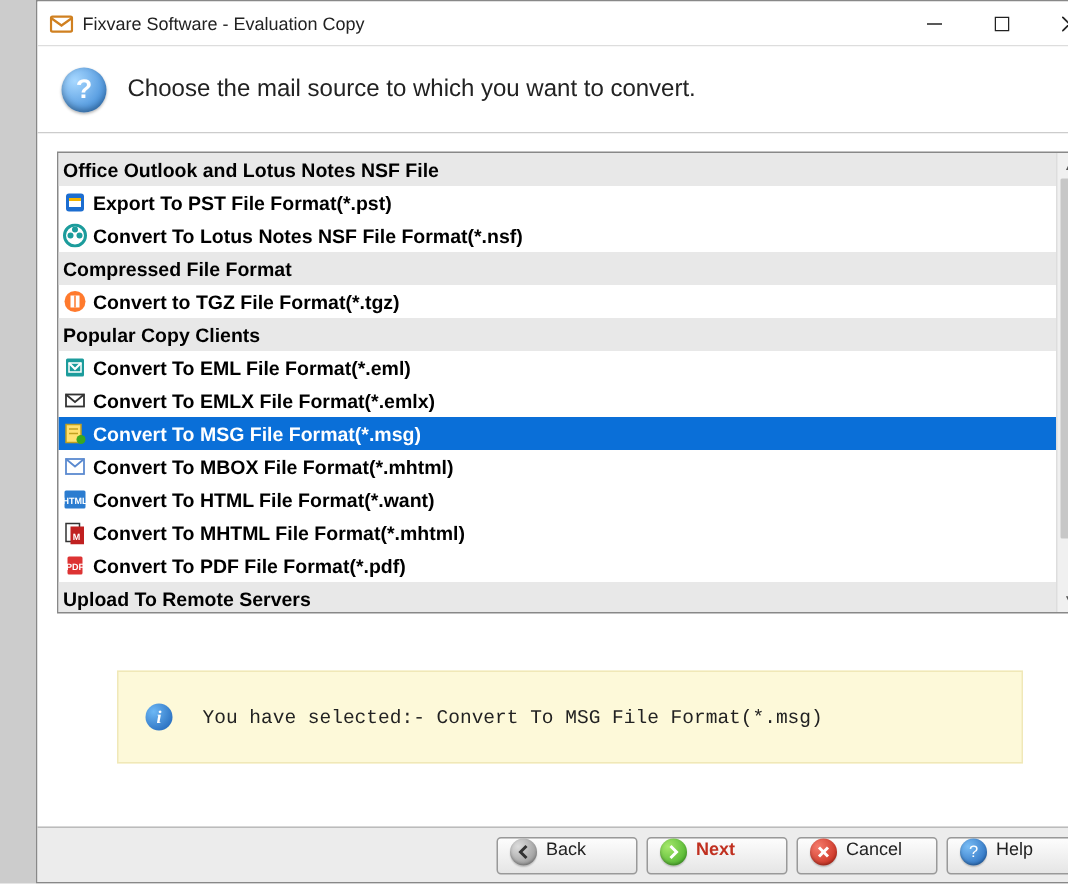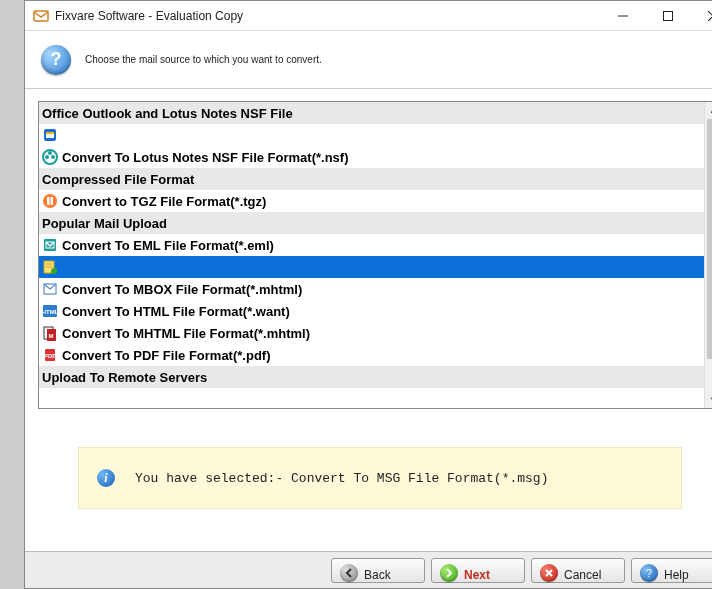--- a/index.html
+++ b/index.html
@@ -4,38 +4,38 @@
 <style>
 * { box-sizing: border-box; margin: 0; padding: 0; }
 body { font-family: "Segoe UI", Tahoma, sans-serif; font-size: 12px; background: #ccc; width: 712px; height: 589px; overflow: hidden; }
 .window { width: 712px; height: 589px; background: #fff; border: 1px solid #888; display: flex; flex-direction: column; margin-left: 24px; }
 .titlebar { height: 30px; display: flex; align-items: center; padding: 0 0 0 8px; background: #fff; border-bottom: 1px solid #ddd; }
 .titlebar .app-icon { width: 16px; height: 16px; margin-right: 6px; }
 .titlebar .title { flex: 1; font-size: 12px; color: #222; }
 .titlebar .winbtn { width: 45px; height: 30px; display: flex; align-items: center; justify-content: center; color: #222; cursor: pointer; }
 .header-row { height: 58px; display: flex; align-items: center; padding: 0 16px; background: #fff; border-bottom: 1px solid #ccc; gap: 14px; }
 .help-circle { width: 30px; height: 30px; border-radius: 50%; background: radial-gradient(circle at 30% 30%, #a8d8ff, #2b7cd0); display: flex; align-items: center; justify-content: center; color: #fff; font-weight: bold; font-size: 18px; box-shadow: inset 0 -2px 4px rgba(0,0,0,0.3), 0 1px 2px rgba(0,0,0,0.3); }
-.header-text { font-size: 10px; color: #222; }
+.header-text { font-size: 16px; color: #222; }
 .content { flex: 1; padding: 12px 13px 0 13px; background: #fff; display: flex; flex-direction: column; }
 .listbox { border: 1px solid #888; height: 308px; display: flex; background: #fff; }
 .list-inner { flex: 1; overflow: hidden; }
 .row { height: 22px; display: flex; align-items: center; padding-left: 3px; gap: 4px; font-size: 13px; font-weight: bold; color: #000; cursor: pointer; white-space: nowrap; }
 .row.category { background: #e8e8e8; cursor: default; }
 .row.category .row-label { font-weight: bold; }
 .row.selected { background: #0a6fd8; color: #fff; }
 .row .ico { width: 16px; height: 16px; flex-shrink: 0; display: flex; align-items: center; justify-content: center; }
 .scrollbar { width: 17px; background: #f0f0f0; display: flex; flex-direction: column; border-left: 1px solid #ddd; }
 .sb-btn { height: 17px; display: flex; align-items: center; justify-content: center; color: #555; font-size: 8px; cursor: pointer; }
 .sb-track { flex: 1; position: relative; }
 .sb-thumb { position: absolute; top: 0; left: 2px; right: 2px; height: 240px; background: #c7c7c7; border-radius: 1px; cursor: pointer; }
 .info-banner { margin: 38px 40px 0 40px; height: 62px; background: #fdf9d9; border: 1px solid #f0e8b8; display: flex; align-items: center; padding: 0 18px; gap: 20px; }
 .info-icon { width: 18px; height: 18px; border-radius: 50%; background: radial-gradient(circle at 30% 30%, #6db8f5, #1a5fb4); color: #fff; display: flex; align-items: center; justify-content: center; font-weight: bold; font-style: italic; font-family: Georgia, serif; font-size: 12px; }
 .info-text { font-size: 13px; color: #222; font-family: Liberation Mono, monospace; }
 .footer { height: 37px; background: #ececec; border-top: 1px solid #bbb; display: flex; align-items: center; justify-content: flex-end; padding: 0 10px; gap: 6px; }
-.btn { height: 25px; min-width: 94px; background: linear-gradient(#fdfdfd, #e5e5e5); border: 1px solid #999; border-radius: 3px; display: flex; align-items: flex-end; padding: 0 8px; gap: 6px; cursor: pointer; font-size: 12px; color: #222; }
+.btn { height: 25px; min-width: 94px; background: linear-gradient(#fdfdfd, #e5e5e5); border: 1px solid #999; border-radius: 3px; display: flex; align-items: flex-start; padding: 0 8px; gap: 6px; cursor: pointer; font-size: 12px; color: #222; }
 .btn .btn-ico { width: 18px; height: 18px; border-radius: 50%; display: flex; align-items: center; justify-content: center; font-size: 11px; color: #fff; box-shadow: inset 0 -1px 2px rgba(0,0,0,0.3), 0 1px 1px rgba(0,0,0,0.2); }
 .btn.back .btn-ico { background: radial-gradient(circle at 30% 30%, #ddd, #888); color: #333; }
 .btn.next .btn-ico { background: radial-gradient(circle at 30% 30%, #a6e86b, #3aa720); }
 .btn.next { color: #c03020; font-weight: bold; }
 .btn.cancel .btn-ico { background: radial-gradient(circle at 30% 30%, #f57b6c, #c02010); }
 .btn.help .btn-ico { background: radial-gradient(circle at 30% 30%, #7abdf5, #1a5fb4); }
 svg { display: block; }
 </style>
 </head>
 <body>
@@ -79,20 +79,21 @@
             <span class="row-label">Office Outlook and Lotus Notes NSF File</span>
           </div>
           <div class="row">
             <span class="ico">
               <svg width="16" height="16">
                 <rect x="2" y="2" width="12" height="12" rx="2" fill="#1c6dd0"></rect>
                 <rect x="4" y="5" width="8" height="6" fill="#fff"></rect>
                 <rect x="4" y="5" width="8" height="2" fill="#f4b400"></rect>
               </svg>
             </span>
+            <span class="row-label">Export To PST File Format(*.pst)</span>
           </div>
           <div class="row">
             <span class="ico">
               <svg width="16" height="16">
                 <circle cx="8" cy="8" r="7" fill="none" stroke="#1c9c9c" stroke-width="2"></circle>
                 <circle cx="5" cy="8" r="2" fill="#1c9c9c"></circle>
                 <circle cx="11" cy="8" r="2" fill="#1c9c9c"></circle>
                 <circle cx="8" cy="4" r="2" fill="#1c9c9c"></circle>
               </svg>
             </span>
@@ -105,41 +106,51 @@
             <span class="ico">
               <svg width="16" height="16">
                 <circle cx="8" cy="8" r="7" fill="#ff7a2d"></circle>
                 <rect x="5" y="4" width="6" height="8" fill="#fff"></rect>
                 <line x1="8" y1="4" x2="8" y2="12" stroke="#ff7a2d"></line>
               </svg>
             </span>
             <span class="row-label">Convert to TGZ File Format(*.tgz)</span>
           </div>
           <div class="row category">
-            <span class="row-label">Popular Mail Upload</span>
+            <span class="row-label">Popular Copy Clients</span>
           </div>
           <div class="row">
             <span class="ico">
               <svg width="16" height="16">
                 <rect x="2" y="2" width="12" height="12" fill="#1c9c9c" rx="1"></rect>
                 <polyline points="4,5 8,9 12,5" fill="none" stroke="#fff" stroke-width="1.5"></polyline>
                 <rect x="4" y="5" width="8" height="6" fill="none" stroke="#fff"></rect>
               </svg>
             </span>
             <span class="row-label">Convert To EML File Format(*.eml)</span>
+          </div>
+          <div class="row">
+            <span class="ico">
+              <svg width="16" height="16">
+                <rect x="2" y="4" width="12" height="8" fill="none" stroke="#333" stroke-width="1.2"></rect>
+                <polyline points="2,4 8,9 14,4" fill="none" stroke="#333" stroke-width="1.2"></polyline>
+              </svg>
+            </span>
+            <span class="row-label">Convert To EMLX File Format(*.emlx)</span>
           </div>
           <div class="row selected">
             <span class="ico">
               <svg width="16" height="16">
                 <rect x="2" y="2" width="10" height="12" fill="#ffe070" stroke="#c0a020"></rect>
                 <line x1="4" y1="5" x2="10" y2="5" stroke="#c0a020"></line>
                 <line x1="4" y1="8" x2="10" y2="8" stroke="#c0a020"></line>
                 <circle cx="12" cy="12" r="3" fill="#3aa720"></circle>
               </svg>
             </span>
+            <span class="row-label">Convert To MSG File Format(*.msg)</span>
           </div>
           <div class="row">
             <span class="ico">
               <svg width="16" height="16">
                 <rect x="2" y="3" width="12" height="10" fill="#fff" stroke="#5b8ad0" stroke-width="1.2"></rect>
                 <polyline points="2,3 8,8 14,3" fill="none" stroke="#5b8ad0" stroke-width="1.2"></polyline>
               </svg>
             </span>
             <span class="row-label">Convert To MBOX File Format(*.mhtml)</span>
           </div>

